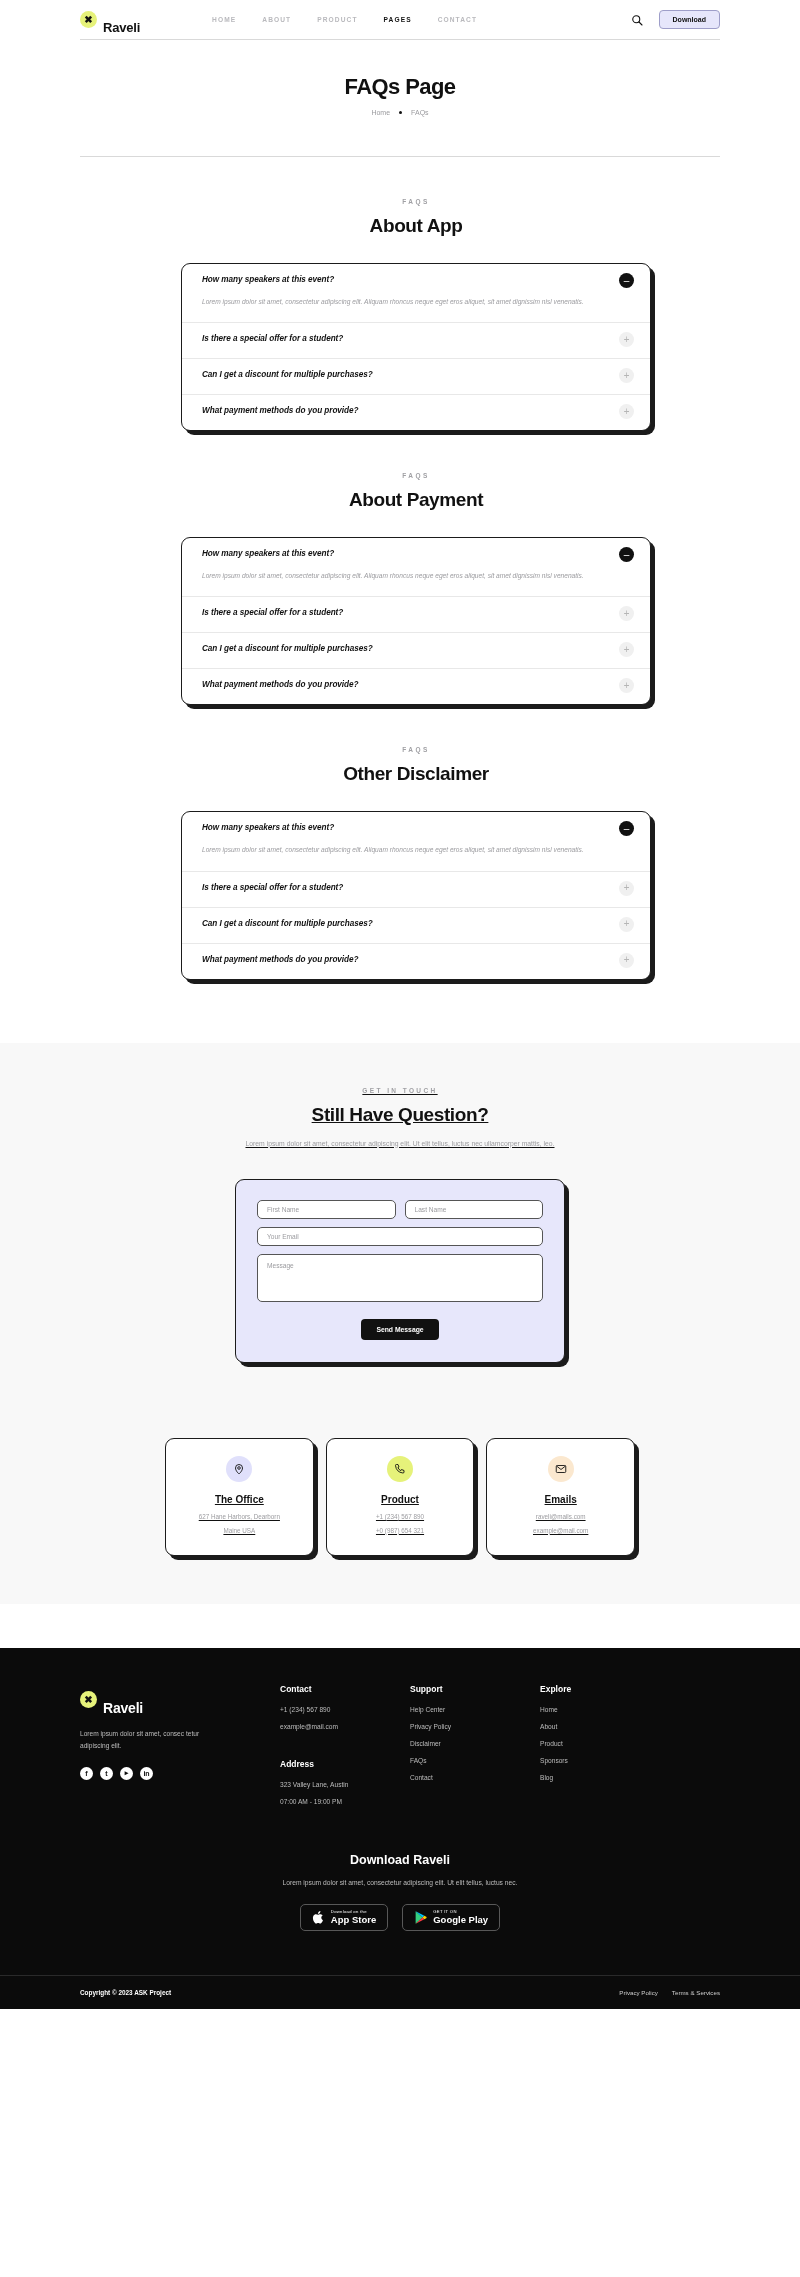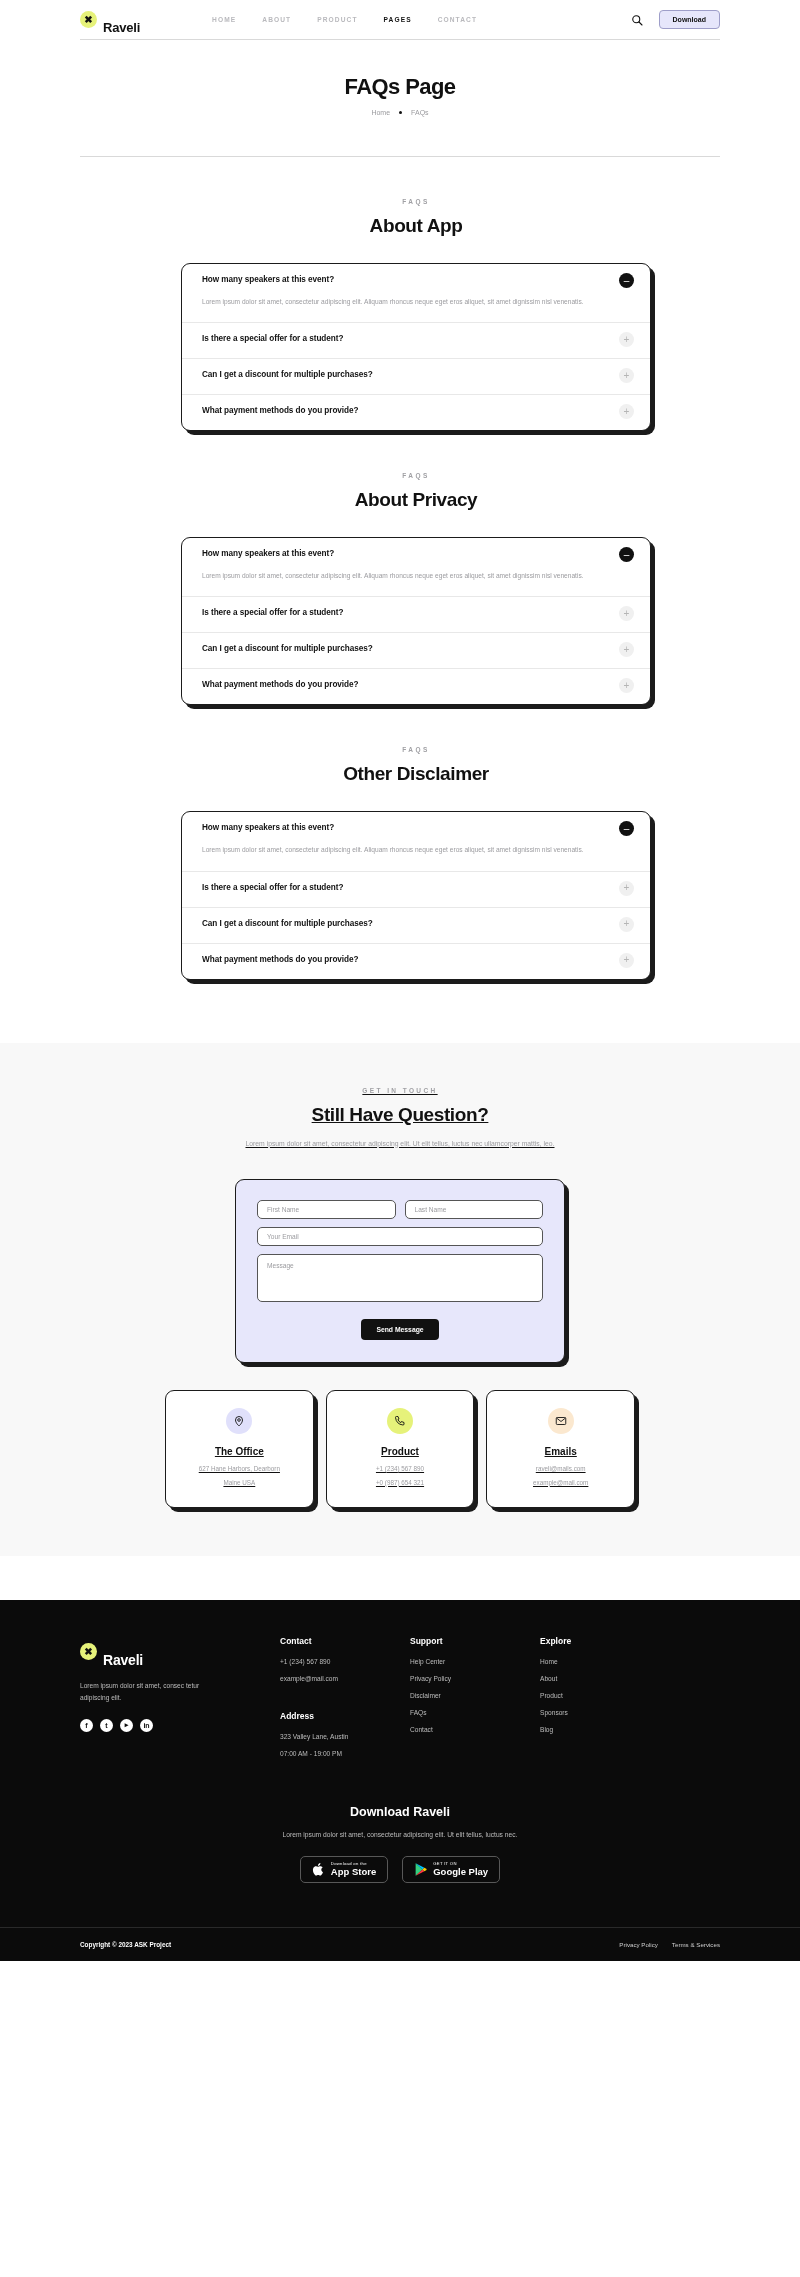--- a/index.html
+++ b/index.html
@@ -76,21 +76,21 @@
 
   .accordion {
     width: 470px; margin: 26px auto 0;
     background: #fff;
     border: 1px solid #1b1b1b;
     border-radius: 9px;
     box-shadow: 4px 4px 0 #1b1b1b;
     text-align: left;
     overflow: hidden;
   }
-  .acc-item { border-bottom: 1px solid #e8e8e8; padding: 11px 16px 11px 20px; }
+  .acc-item { border-bottom: 1px solid #e8e8e8; padding: 11px 16px 11px 20px; font-style: italic; }
   .acc-item:last-child { border-bottom: none; }
   .acc-head { display: flex; align-items: flex-start; justify-content: space-between; gap: 12px; cursor: pointer; }
   .acc-q { font-size: 8.2px; font-weight: 700; color: #111; letter-spacing: -0.05px; }
   .acc-toggle {
     flex: 0 0 auto;
     width: 15px; height: 15px; border-radius: 50%;
     display: flex; align-items: center; justify-content: center;
     font-size: 10px; line-height: 1;
     margin-top: -2px;
   }
@@ -145,20 +145,21 @@
   
   .cards { width: 470px; margin: 27px auto 0; display: flex; gap: 12px; }
   .card {
     flex: 1;
     background: #fff;
     border: 1px solid #1b1b1b;
     border-radius: 9px;
     box-shadow: 4px 4px 0 #1b1b1b;
     padding: 17px 10px 19px;
     text-align: center;
+    margin-top: 48px;
   }
   .card-icon {
     width: 26px; height: 26px; border-radius: 50%;
     margin: 0 auto 12px;
     display: flex; align-items: center; justify-content: center;
   }
   .card-title { font-size: 10px; font-weight: 700; }
   .card-line { font-size: 6.3px; color: #9b9b9f; margin-top: 7px; line-height: 1.6; }
 
   
@@ -267,21 +268,21 @@
         <div class="acc-head">
           <span class="acc-q">What payment methods do you provide?</span>
           <span class="acc-toggle plus">+</span>
         </div>
       </div>
     </div>
   </section>
 
   <section class="faq-section">
     <div class="eyebrow">FAQS</div>
-    <h2 class="sec-title">About Privacy</h2>
+    <h2 class="sec-title">About Payment</h2>
     <div class="accordion">
       <div class="acc-item open">
         <div class="acc-head">
           <span class="acc-q">How many speakers at this event?</span>
           <span class="acc-toggle minus">–</span>
         </div>
         <div class="acc-body">Lorem ipsum dolor sit amet, consectetur adipiscing elit. Aliquam rhoncus neque eget eros aliquet, sit amet dignissim nisl venenatis.</div>
       </div>
       <div class="acc-item">
         <div class="acc-head">

